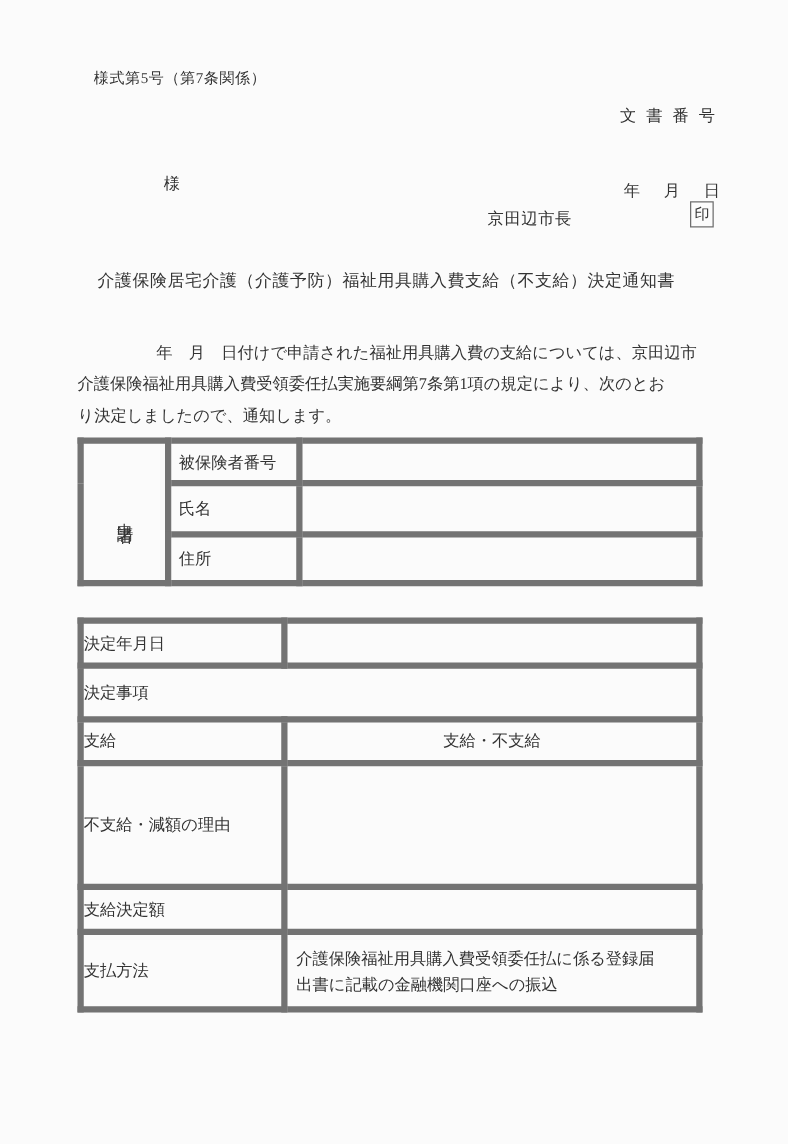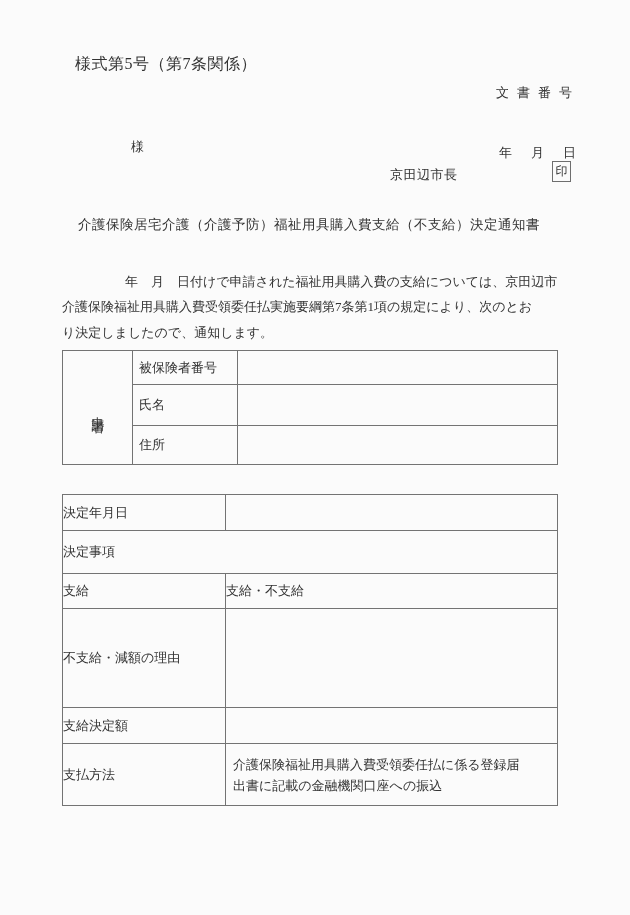--- a/index.html
+++ b/index.html
@@ -5,56 +5,56 @@
   html,body{margin:0;padding:0;}
   .page{
     position:relative;
     width:630px;height:915px;
     background:#fbfbfb;
     font-family:"Liberation Serif","DejaVu Serif",serif;
     color:#333;
     overflow:hidden;
   }
   .abs{position:absolute;}
-  .form-no{left:75px;top:54px;font-size:16px;letter-spacing:0.5px;}
+  .form-no{left:75px;top:54px;font-size:12px;letter-spacing:0.5px;}
   .doc-no{right:50px;top:84px;font-size:13px;letter-spacing:8px;}
   .date-line{right:51px;top:112px;font-size:13px;letter-spacing:3px;margin-top:32px;}
   .addressee{left:131px;top:138px;font-size:13px;}
   .sender{left:390px;top:166px;font-size:13px;letter-spacing:0.5px;}
   .seal{
     left:552px;top:161px;
     width:17px;height:19px;
     border:1px solid #6e6e6e;
     font-size:12px;line-height:19px;text-align:center;
   }
   .doc-title{left:0;right:12px;top:216px;text-align:center;font-size:13.5px;letter-spacing:0.5px;}
   .body-par{left:62px;top:269px;width:502px;font-size:13px;}
   .body-par .line{line-height:25.3px;white-space:nowrap;}
   .body-par .line.indent{padding-left:63px;}
 
   table{border-collapse:collapse;table-layout:fixed;}
   td{
-    border:1px solid #737373;
+    border:5px solid #737373;
     font-size:13px;
     vertical-align:middle;
     padding:0;
     overflow:hidden;
   }
   .t1{left:62px;top:350px;width:495px;}
   .t2{left:62px;top:494px;width:495px;}
   .t1 td.lbl{padding-left:6px;}
   .t2 td.lbl{margin-top:32px;}
   td.vert{text-align:center;}
   td.vert span{
     writing-mode:vertical-rl;
     text-orientation:upright;
     letter-spacing:2px;
     display:inline-block;
   }
-  td.center{}
+  td.center{text-align:center;}
   td.wrap{
     padding:6px 10px 6px 7px;
     line-height:21px;
     white-space:pre-line;
     vertical-align:middle;
     margin-left:31px;
   }
 </style>
 </head>
 <body>

